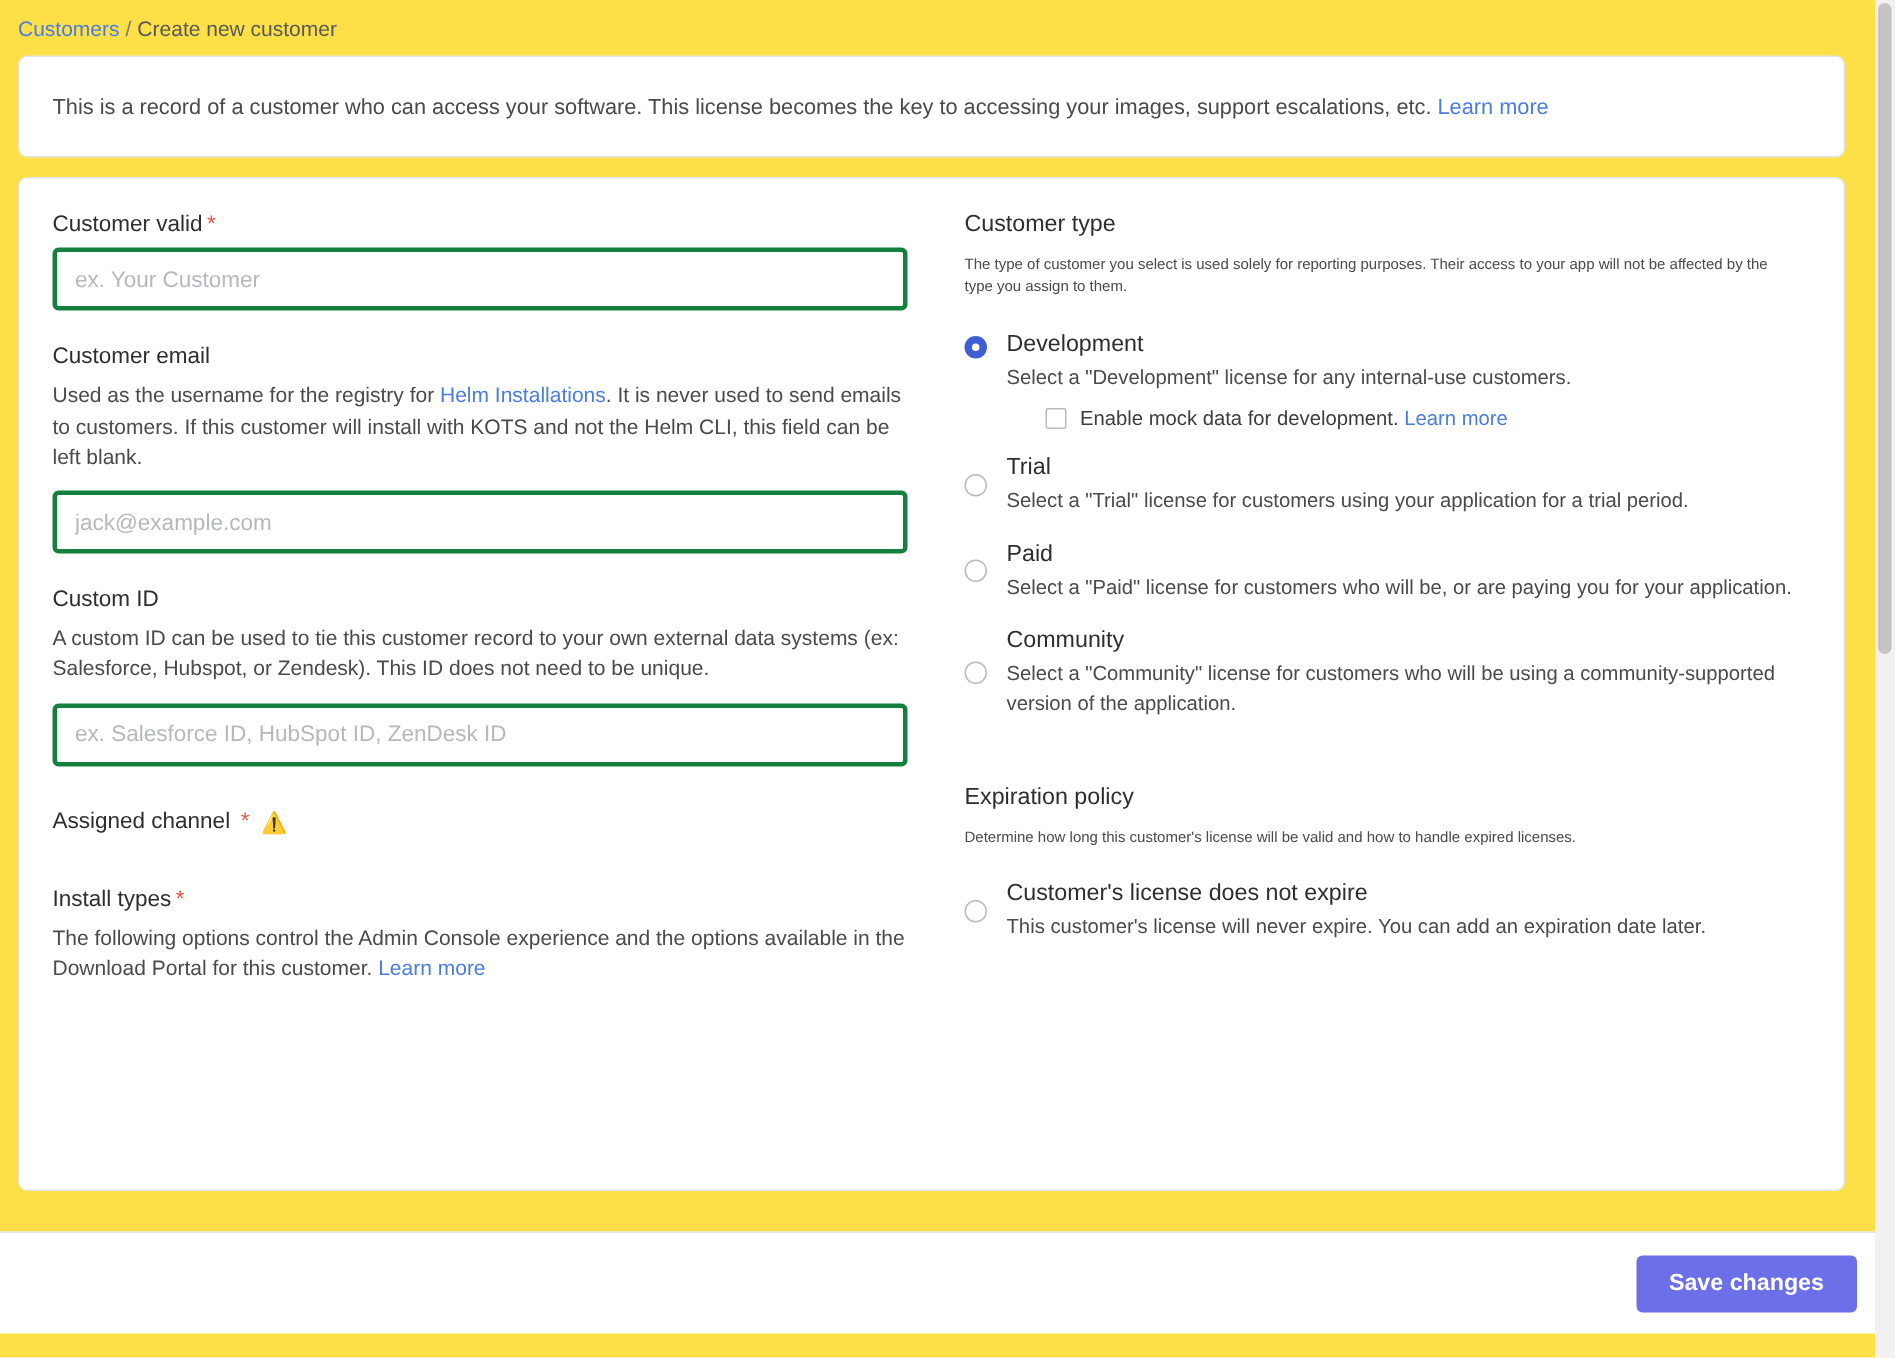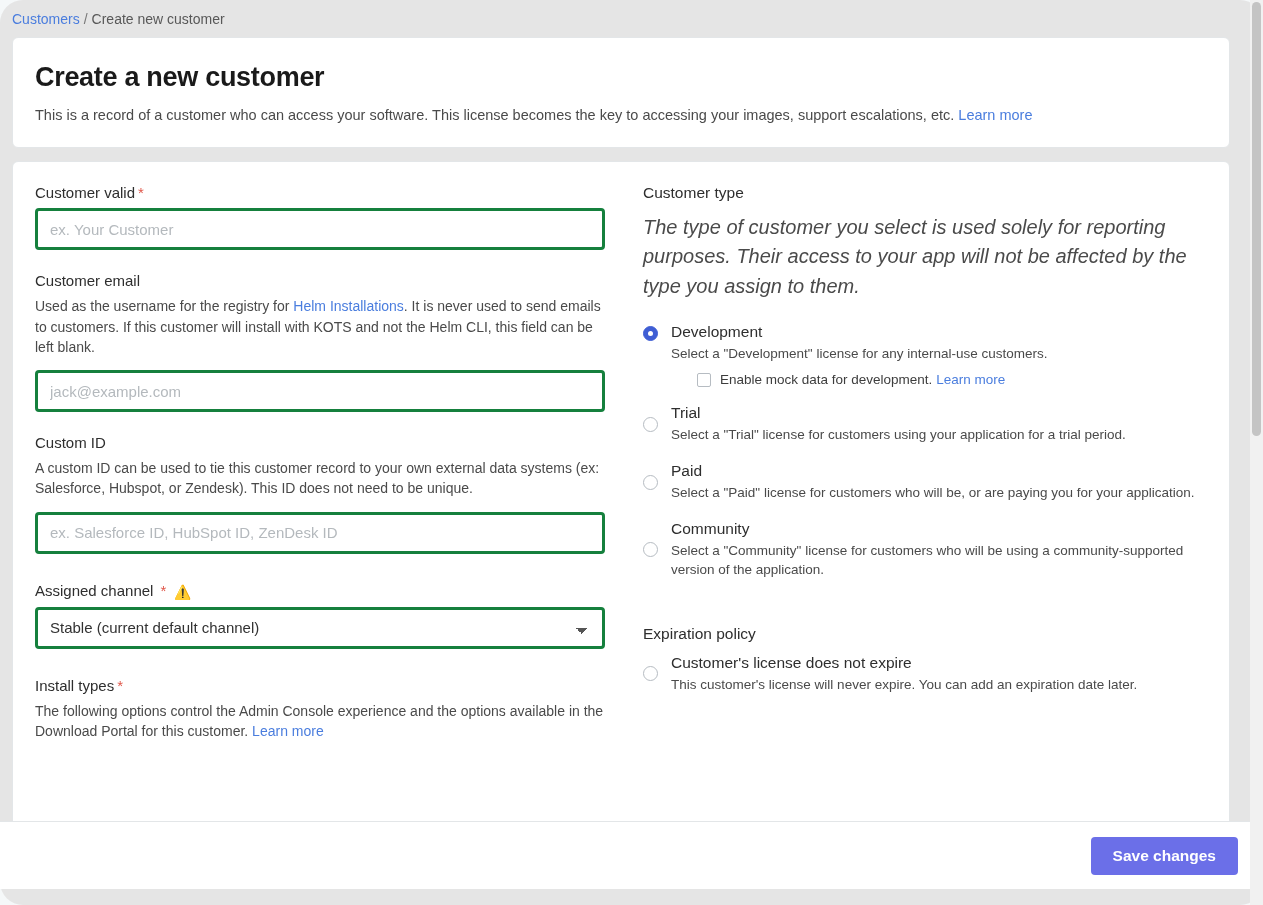--- a/index.html
+++ b/index.html
@@ -7,22 +7,21 @@
     margin: 0; padding: 0;
     width: 1263px; height: 905px;
     background: #f5f8f9;
     font-family: "Liberation Sans", sans-serif;
     color: #323232;
     overflow: hidden;
   }
   .page {
     position: relative;
     width: 1263px; height: 905px;
-    background: #e5e5e5;
-    border-radius: 23px;
+    background: #fde047;
   }
   
   .breadcrumb {
     padding: 11px 0 10px 12px;
     font-size: 14px;
     color: #585858;
   }
   .breadcrumb a {
     color: #4a7dde;
     text-decoration: none;
@@ -112,26 +111,25 @@
   .gap-22 { height: 22px; }
   .gap-28 { height: 28px; }
 
   
   .section-title {
     font-size: 15.5px;
     color: #2e2e2e;
     margin: 0 0 11px 0;
   }
   .section-desc {
-    font-size: 20px;
+    font-size: 10px;
     color: #4a4a4a;
     line-height: 1.46;
     margin: 0 0 22px 0;
     max-width: 556px;
-    font-style: italic;
   }
   .radio-row {
     display: flex;
     align-items: flex-start;
     margin-bottom: 17px;
   }
   .radio {
     width: 15px; height: 15px;
     border-radius: 50%;
     border: 1px solid #b6bcc2;
@@ -231,21 +229,20 @@
 </head>
 <body>
 
 <div class="page">
 
   <div class="breadcrumb">
     <a href="#">Customers</a><span class="sep">/</span><span>Create new customer</span>
   </div>
 
   <div class="card header-card">
-    <h1>Create a new customer</h1>
     <p><span>This is a record of a customer who can access your software. This license becomes the key to accessing your images, support escalations, etc.</span> <a href="#" class="inline-link">Learn more</a></p>
   </div>
 
   <div class="card form-card">
     <div class="columns">
 
       <div class="col-left">
 
         <label class="field-label"><span>Customer valid</span><span class="req">*</span></label>
         <input class="text-input" type="text" placeholder="ex. Your Customer" style="">
@@ -258,23 +255,20 @@
 
         <div class="gap-22"></div>
 
         <label class="field-label">Custom ID</label>
         <p class="help-text">A custom ID can be used to tie this customer record to your own external data systems (ex: Salesforce, Hubspot, or Zendesk). This ID does not need to be unique.</p>
         <input class="text-input" type="text" placeholder="ex. Salesforce ID, HubSpot ID, ZenDesk ID" style="">
 
         <div class="gap-28"></div>
 
         <label class="field-label"><span>Assigned channel</span><span class="req" style="margin-left:7px;">*</span><span class="warn-icon">⚠️</span></label>
-        <select class="select-input">
-          <option>Stable (current default channel)</option>
-        </select>
 
         <div class="gap-28"></div>
 
         <label class="field-label"><span>Install types</span><span class="req">*</span></label>
         <p class="help-text"><span>The following options control the Admin Console experience and the options available in the Download Portal for this customer. </span><a href="#" class="inline-link">Learn more</a></p>
       </div>
 
       <div class="col-right">
 
         <div class="section-title">Customer type</div>
@@ -312,20 +306,21 @@
           <div class="radio"></div>
           <div class="radio-body">
             <span class="radio-title">Community</span>
             <span class="radio-desc">Select a "Community" license for customers who will be using a community-supported version of the application.</span>
           </div>
         </div>
 
         <div class="gap-28"></div>
 
         <div class="section-title">Expiration policy</div>
+        <p class="section-desc" style="margin-bottom:20px;">Determine how long this customer's license will be valid and how to handle expired licenses.</p>
 
         <div class="radio-row align-center">
           <div class="radio"></div>
           <div class="radio-body">
             <span class="radio-title">Customer's license does not expire</span>
             <span class="radio-desc">This customer's license will never expire. You can add an expiration date later.</span>
           </div>
         </div>
 
 

